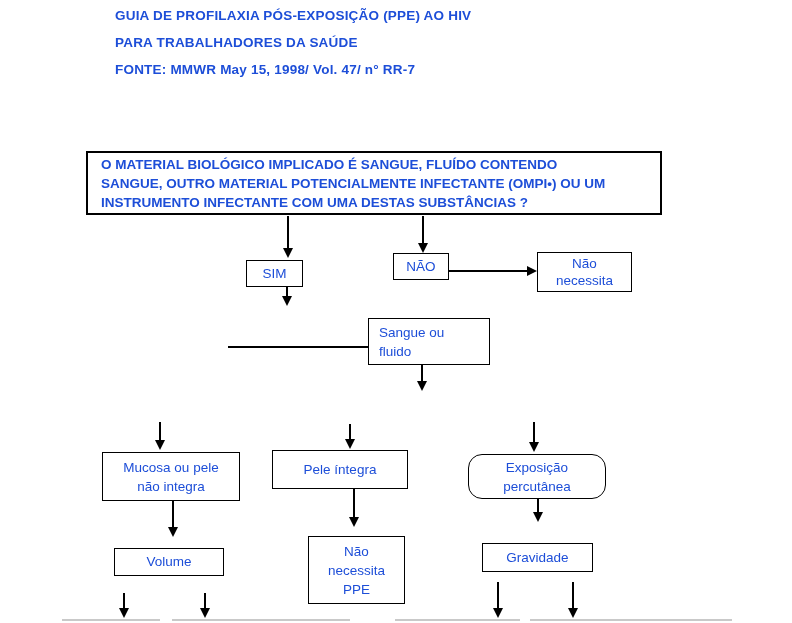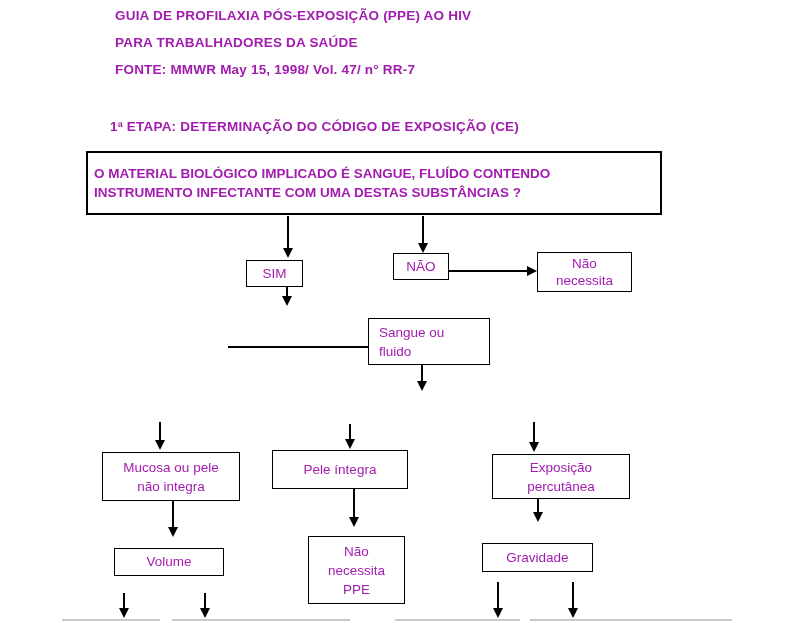--- a/index.html
+++ b/index.html
@@ -2,21 +2,21 @@
 <html><head>
 <meta charset="utf-8">
 <style>
   html,body{margin:0;padding:0;background:#ffffff;}
   .page{
     position:relative;
     width:792px;height:623px;
     background:#ffffff;
     overflow:hidden;
     font-family:"Liberation Sans","DejaVu Sans",sans-serif;
-    color:#a21caf;
+    color:#1d4ed8;
   }
   .hdr{
     position:absolute;
     font-weight:bold;
     font-size:13.5px;
     white-space:nowrap;
     letter-spacing:0.2px;
   }
   .box{
     position:absolute;
@@ -48,24 +48,24 @@
   .cutoff{position:absolute;height:2px;background:#c9c9c9;top:619px;}
 </style>
 </head>
 <body>
 
 <div class="page">
 
   <div class="hdr" style="left:115px;top:8px">GUIA DE PROFILAXIA PÓS-EXPOSIÇÃO (PPE) AO HIV</div>
   <div class="hdr" style="left:115px;top:35px">PARA TRABALHADORES DA SAÚDE</div>
   <div class="hdr" style="left:115px;top:62px">FONTE: MMWR  May 15, 1998/ Vol. 47/ n° RR-7</div>
-  <div class="hdr" style="left:110px;top:119px">1ª ETAPA:  DETERMINAÇÃO DO CÓDIGO DE EXPOSIÇÃO (CE)</div>
 
-  <div class="box bold thick leftalign" style="left:86px;top:151px;width:576px;height:64px;padding:2px 6px;line-height:19px;">
+  <div class="box bold thick leftalign" style="left:86px;top:151px;width:576px;height:64px;padding:2px 13px;line-height:19px;">
     <div class="tline">O MATERIAL BIOLÓGICO IMPLICADO É SANGUE, FLUÍDO CONTENDO</div>
+    <div class="tline">SANGUE, OUTRO MATERIAL POTENCIALMENTE INFECTANTE (OMPI•) OU UM</div>
     <div class="tline">INSTRUMENTO INFECTANTE COM UMA DESTAS SUBSTÂNCIAS ?</div>
   </div>
 
   <div class="box" style="left:246px;top:260px;width:57px;height:27px;">SIM</div>
   <div class="box" style="left:393px;top:253px;width:56px;height:27px;">NÃO</div>
   <div class="box" style="left:537px;top:252px;width:95px;height:40px;line-height:17px;">
     <div class="tline">Não</div>
     <div class="tline">necessita</div>
   </div>
 
@@ -73,21 +73,21 @@
     <div class="tline">Sangue ou</div>
     <div class="tline">fluido</div>
   </div>
 
 
   <div class="box" style="left:102px;top:452px;width:138px;height:49px;line-height:19px;">
     <div class="tline">Mucosa ou pele</div>
     <div class="tline">não integra</div>
   </div>
   <div class="box" style="left:272px;top:450px;width:136px;height:39px;">Pele íntegra</div>
-  <div class="box" style="left:492px;top:454px;width:138px;height:45px;line-height:19px;">
+  <div class="box" style="left:468px;top:454px;width:138px;height:45px;line-height:19px;border-radius:14px;">
     <div class="tline">Exposição</div>
     <div class="tline">percutânea</div>
   </div>
 
   <div class="box" style="left:114px;top:548px;width:110px;height:28px;">Volume</div>
   <div class="box" style="left:308px;top:536px;width:97px;height:68px;line-height:19px;">
     <div class="tline">Não</div>
     <div class="tline">necessita</div>
     <div class="tline">PPE</div>
   </div>

